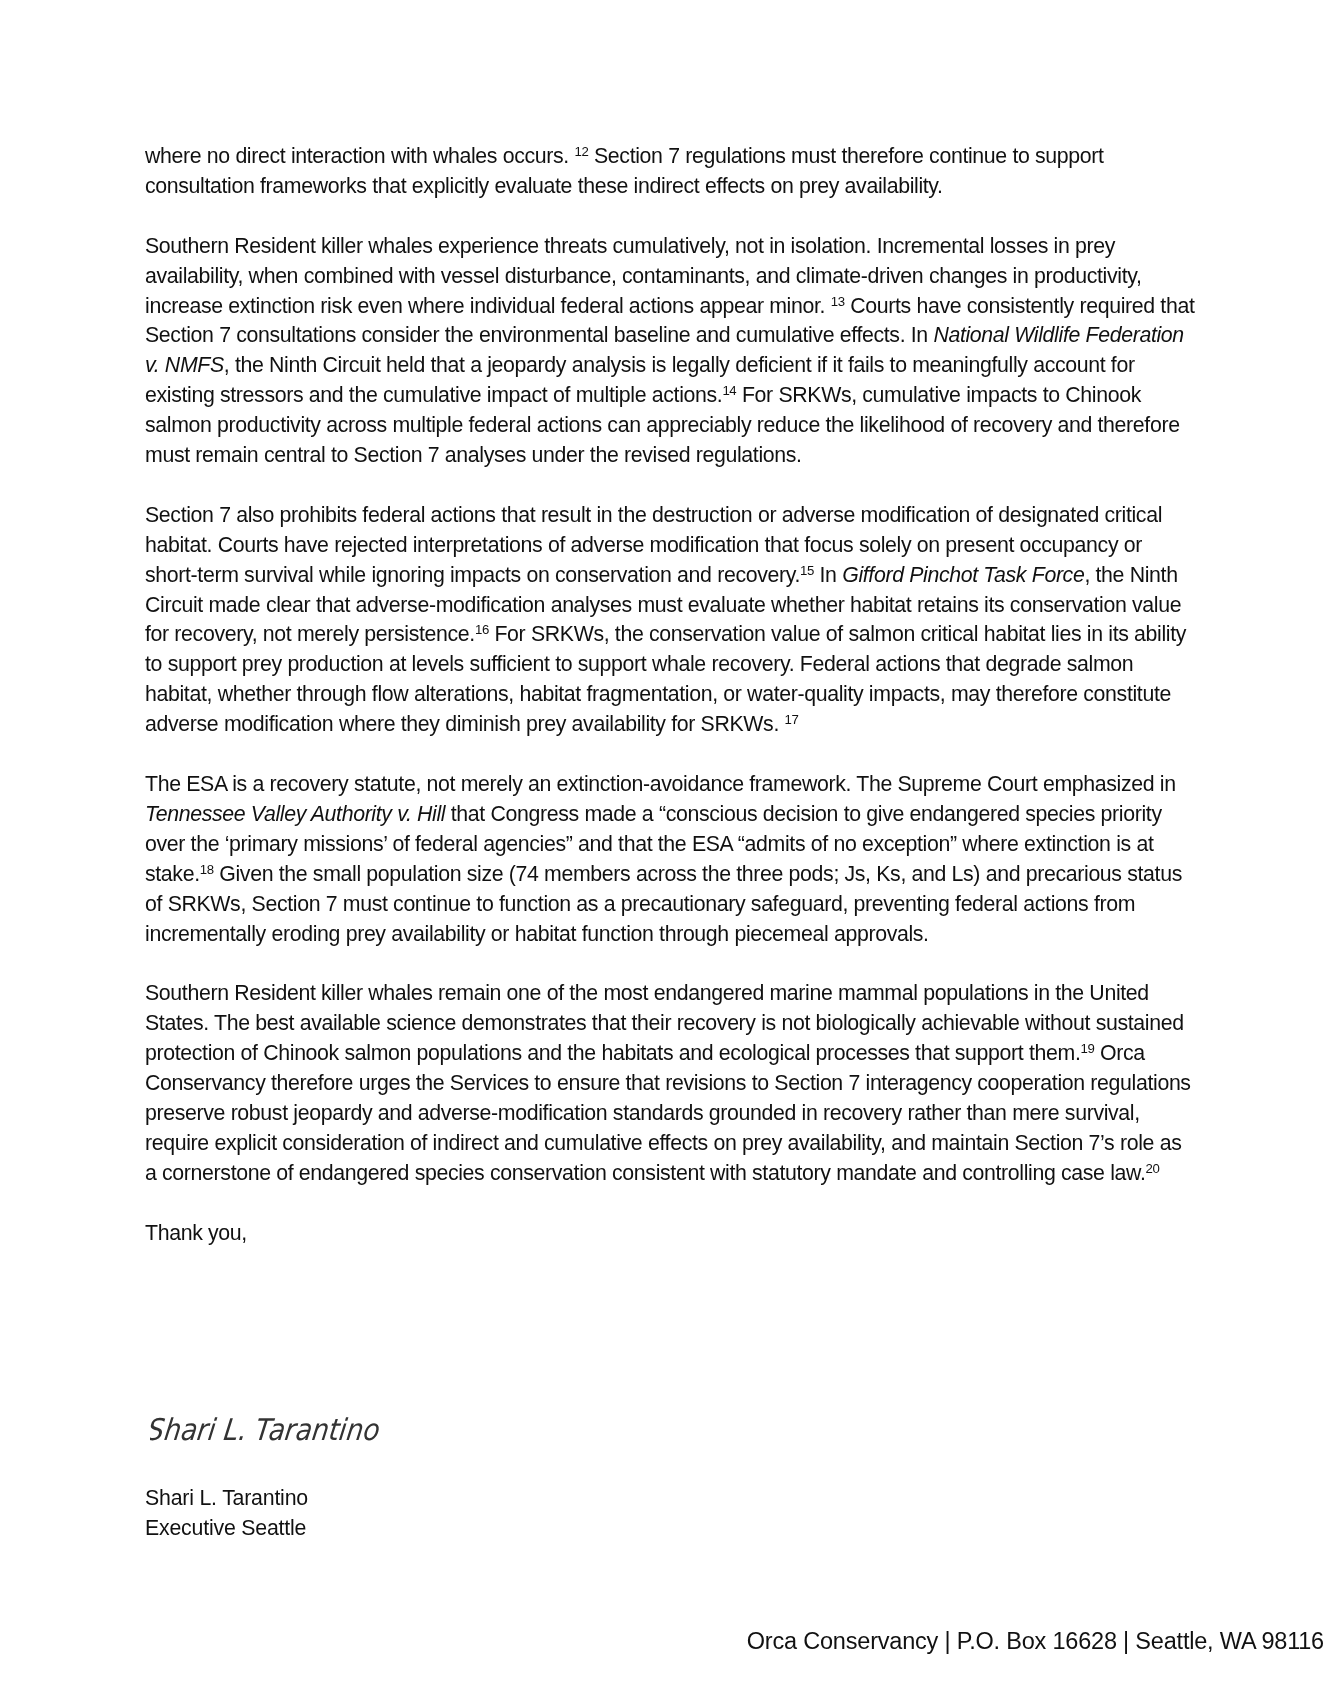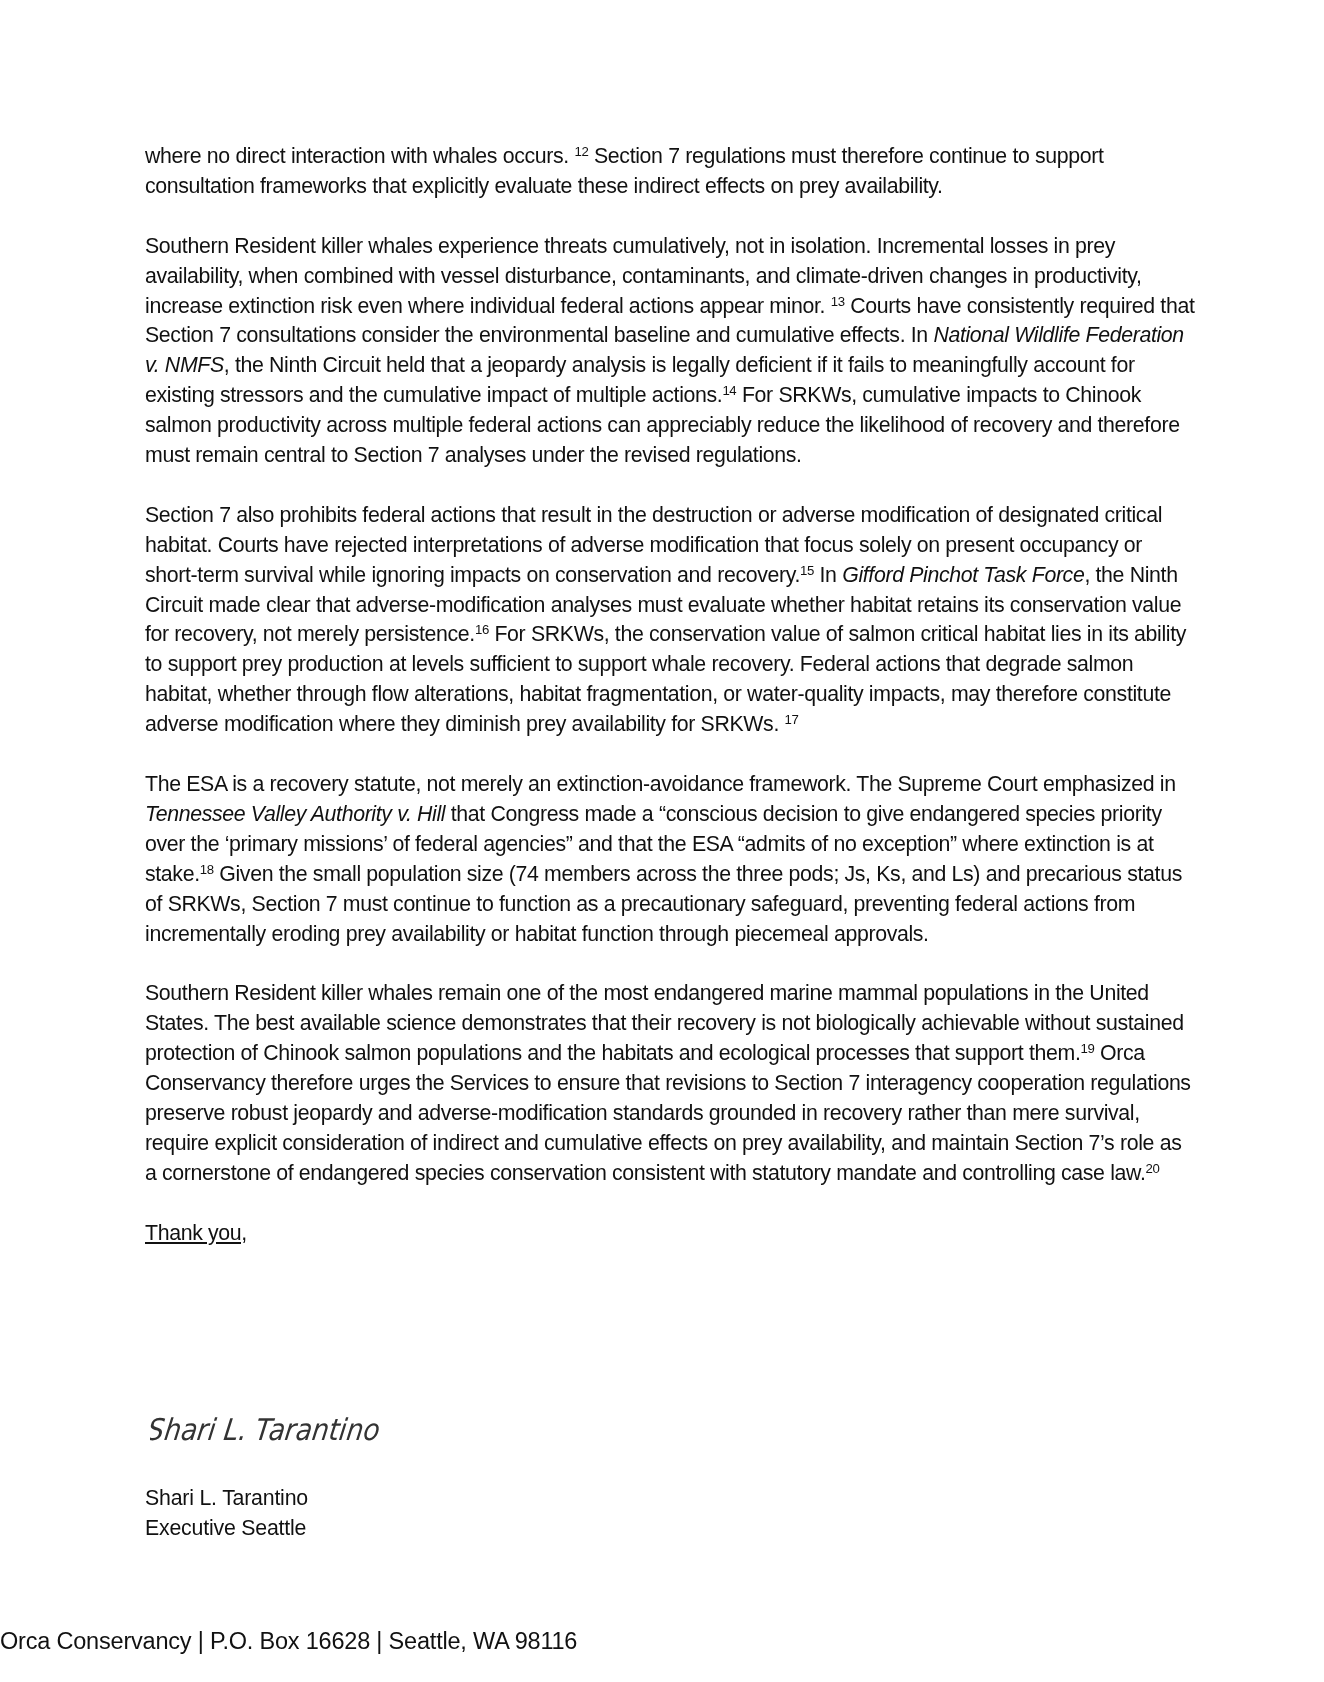--- a/index.html
+++ b/index.html
@@ -4,24 +4,24 @@
 <style>
   html, body { margin: 0; padding: 0; background: #ffffff; }
   body { width: 1324px; height: 1682px; position: relative; overflow: hidden;
          font-family: "Liberation Sans", "DejaVu Sans", sans-serif; color: #111; }
   .page { position: absolute; left: 0; top: 0; width: 1140px; height: 1682px; }
   .body-text { position: absolute; left: 145px; top: 142px; width: 1050px;
                font-size: 21.3px; line-height: 29.9px; letter-spacing: -0.35px; }
   .para { margin: 0 0 29.9px 0; }
   .para i { font-style: italic; }
   sup { font-size: 0.62em; line-height: 0; vertical-align: 0.55em; }
-  .closing { margin: 12px 0 0 0; text-decoration: underline; }
+  .closing { margin: 12px 0 0 0; }
   .signature { position: absolute; left: 150px; top: 1400px; width: 240px; height: 52px; }
   .signer { position: absolute; left: 145px; top: 1484px; font-size: 21.3px; line-height: 29.9px; letter-spacing: -0.2px; }
-  .footer { position: absolute; left: 0; top: 1628px; width: 1324px; text-align: left;
+  .footer { position: absolute; left: 0; top: 1628px; width: 1324px; text-align: right;
             font-size: 23.5px; letter-spacing: -0.2px; color: #111; }
 </style>
 </head>
 <body>
 
 <div class="page">
   <div class="body-text">
     <p class="para"><span>where no direct interaction with whales occurs. </span><sup>12</sup><span> Section 7 regulations must therefore continue to support consultation frameworks that explicitly evaluate these indirect effects on prey availability.</span></p>
     <p class="para"><span>Southern Resident killer whales experience threats cumulatively, not in isolation. Incremental losses in prey availability, when combined with vessel disturbance, contaminants, and climate-driven changes in productivity, increase extinction risk even where individual federal actions appear minor. </span><sup>13</sup><span> Courts have consistently required that Section 7 consultations consider the environmental baseline and cumulative effects. In </span><i>National Wildlife Federation v. NMFS</i><span>, the Ninth Circuit held that a jeopardy analysis is legally deficient if it fails to meaningfully account for existing stressors and the cumulative impact of multiple actions.</span><sup>14</sup><span> For SRKWs, cumulative impacts to Chinook salmon productivity across multiple federal actions can appreciably reduce the likelihood of recovery and therefore must remain central to Section 7 analyses under the revised regulations.</span></p>
     <p class="para"><span>Section 7 also prohibits federal actions that result in the destruction or adverse modification of designated critical habitat. Courts have rejected interpretations of adverse modification that focus solely on present occupancy or short-term survival while ignoring impacts on conservation and recovery.</span><sup>15</sup><span> In </span><i>Gifford Pinchot Task Force</i><span>, the Ninth Circuit made clear that adverse-modification analyses must evaluate whether habitat retains its conservation value for recovery, not merely persistence.</span><sup>16</sup><span> For SRKWs, the conservation value of salmon critical habitat lies in its ability to support prey production at levels sufficient to support whale recovery. Federal actions that degrade salmon habitat, whether through flow alterations, habitat fragmentation, or water-quality impacts, may therefore constitute adverse modification where they diminish prey availability for SRKWs. </span><sup>17</sup></p>

